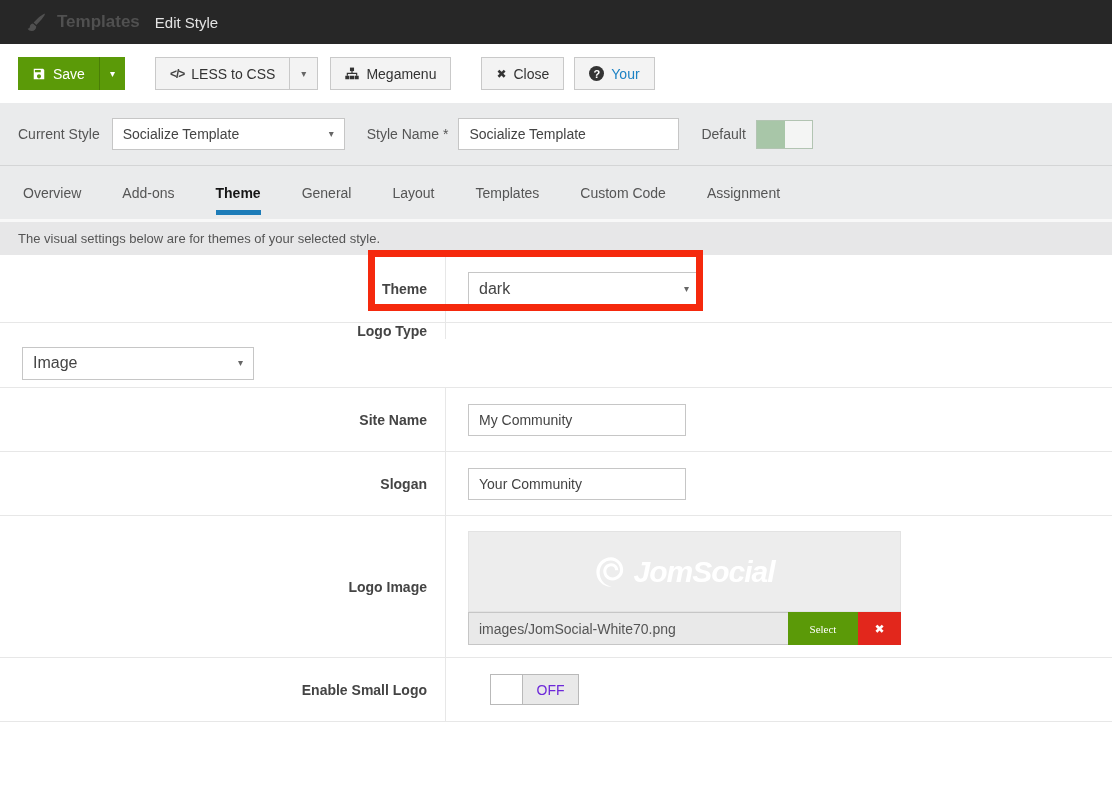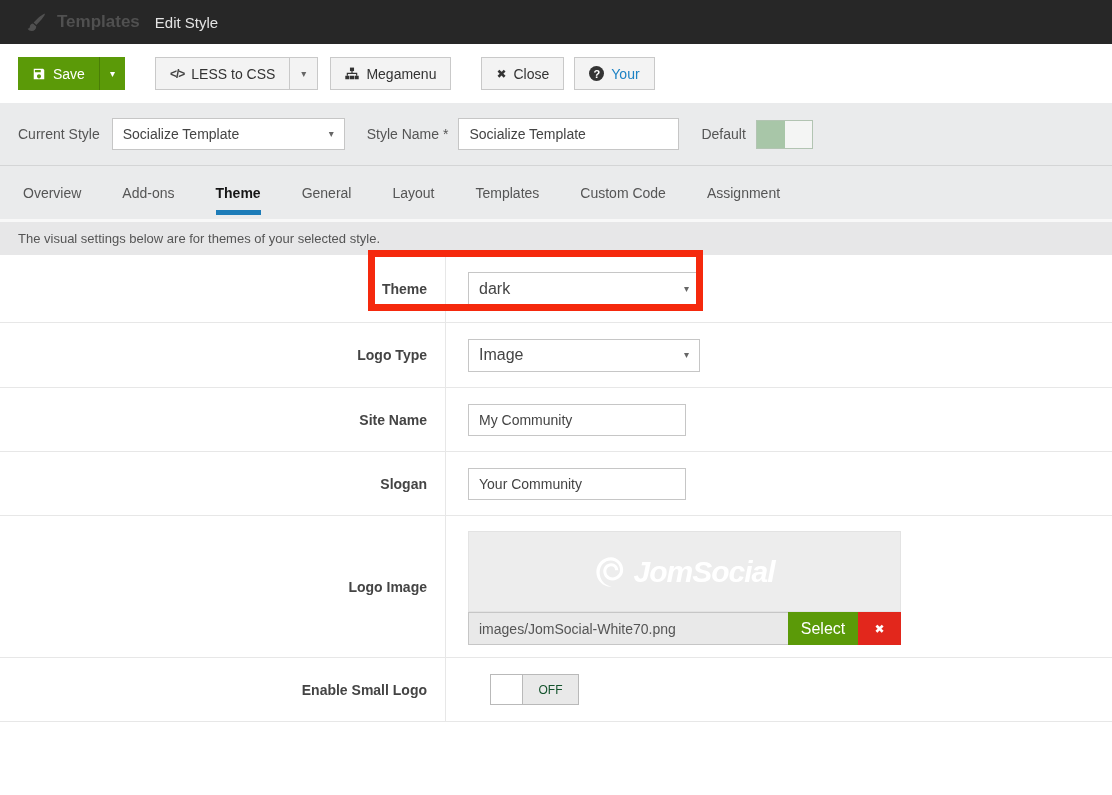--- a/index.html
+++ b/index.html
@@ -56,42 +56,42 @@
   .tab.active::after { content:""; position:absolute; left:0; right:0; bottom:4px; height:5px; background:#1d7cb8; }
 
   .gap-white { height:3px; background:#f8f8f8; }
 
   
   .notice-bar { height:33px; background:#e7e7e8; display:flex; align-items:center; padding-left:18px; font-size:13px; color:#555; }
 
   
   .form-area { background:#fff; position:relative; }
   .form-row { display:flex; border-bottom:1px solid #e7e7e7; }
-  .row-theme { height:68px; } .row-logo-type { height:65px; } .row-site-name { height:64px; }
+  .row-theme { height:68px; } .row-logo-type { height:65px;flex-direction:column; } .row-site-name { height:64px; }
   .row-slogan { height:64px; } .row-logo-image { height:142px; } .row-small-logo { height:64px;gap:22px; }
   .label-cell { width:446px; border-right:1px solid #e7e7e7; display:flex; align-items:center; justify-content:flex-end;
     padding-right:18px; font-size:14px; font-weight:bold; color:#444; }
   .field-cell { flex:1; display:flex; align-items:center; padding-left:22px; }
   .form-select { width:232px; height:33px; margin-left:0; }
   .form-input { width:218px; }
 
   .row-logo-image .field-cell { align-items:flex-start; padding-top:15px; }
   .logo-widget { width:433px; }
   .logo-preview { height:81px; background:#ededed; border:1px solid #e3e3e3; display:flex; align-items:center; justify-content:center; }
   .logo-mark { display:flex; align-items:center; }
   .logo-text { font-size:30px; font-weight:bold; font-style:italic; color:#fff; letter-spacing:-1px; margin-left:5px; }
   .logo-file-row { display:flex; height:33px; }
   .file-path { flex:1; background:#e9e9e9; border:1px solid #c6c6c6; border-right:none; display:flex; align-items:center;
     padding:0 10px; font-size:14px; color:#555; }
-  .btn-select { width:70px; background:#5b9a08; color:#fff; display:flex; align-items:center; justify-content:center; font-size:16px; cursor:pointer; }
+  .btn-select { width:70px; background:#5b9a08; color:#fff; display:flex; align-items:center; justify-content:center; font-size:11px; cursor:pointer;font-family:Liberation Serif, serif; }
   .btn-remove { width:43px; background:#e2271c; color:#fff; display:flex; align-items:center; justify-content:center; font-size:12px; cursor:pointer; }
 
   .off-toggle { width:89px; height:31px; border:1px solid #b9b9b9; display:flex; background:#fff; cursor:pointer; }
   .off-knob { width:32px; background:#fff; border-right:1px solid #b9b9b9; }
-  .off-state { flex:1; background:#e9e9e9; display:flex; align-items:center; justify-content:center; font-size:12px; color:#14532d; }
+  .off-state { flex:1; background:#e9e9e9; display:flex; align-items:center; justify-content:center; font-size:14px; color:#6d28d9; }
 
   
   .highlight-rect { position:absolute; left:368px; top:250px; width:335px; height:61px;
     border:7px solid #f5290d; pointer-events:none; z-index:10; }
 </style>
 </head>
 <body>
 
 <div class="header">
   <span class="brush-icon">

